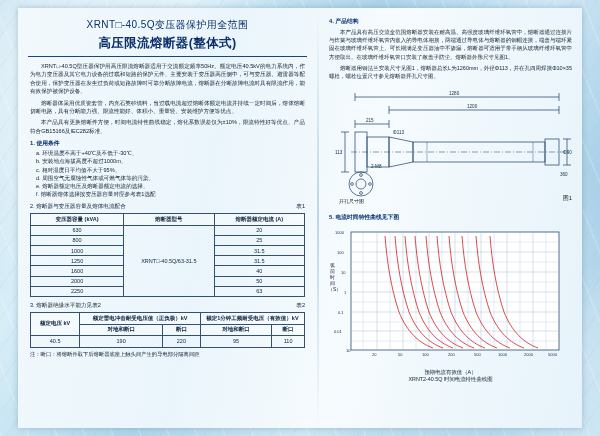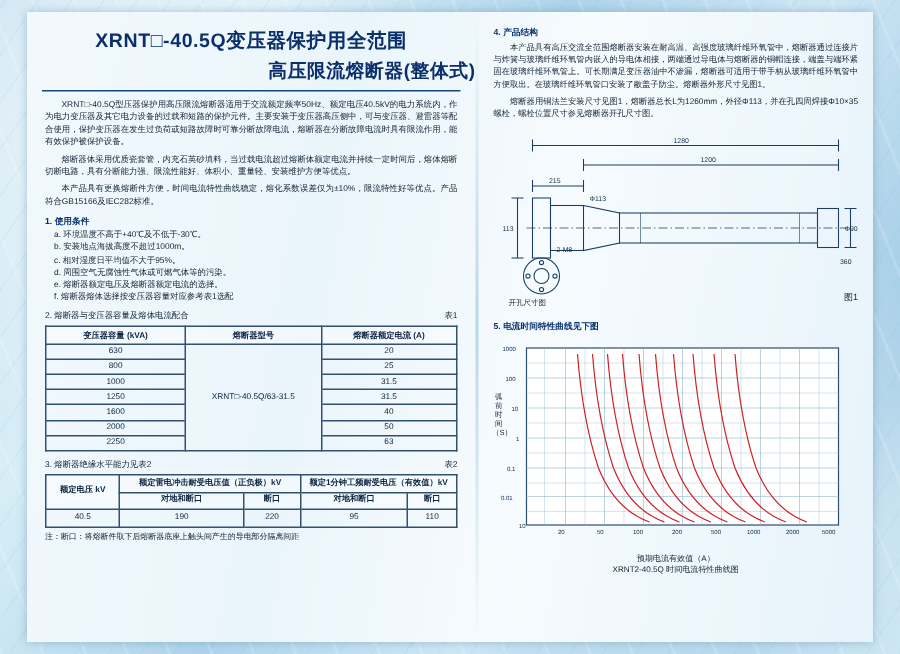--- a/index.html
+++ b/index.html
@@ -31,22 +31,22 @@
   .fold{
     position:absolute;left:299px;top:0;width:2px;height:420px;
     background:linear-gradient(to bottom,rgba(150,190,215,.0),rgba(140,185,212,.55),rgba(150,190,215,.0));
   }
   .col{position:absolute;top:0;}
   .left{left:0;width:299px;height:420px;padding:0;}
   .right{left:301px;width:263px;height:420px;}
 
   
   .title-wrap{text-align:center;margin-top:10px;}
-  .title1{font-size:13px;font-weight:bold;color:#0a2f6b;letter-spacing:.4px;}
-  .title2{font-size:12.5px;font-weight:bold;color:#0a2f6b;margin-top:3px;letter-spacing:.4px;text-align:right;}
+  .title1{font-size:10px;font-weight:normal;color:#0a2f6b;letter-spacing:.4px;}
+  .title2{font-size:12.5px;font-weight:bold;color:#0a2f6b;margin-top:3px;letter-spacing:.4px;}
   .rule{height:1px;background:#15477f;margin:4px 10px 0 10px;}
 
   .body-text{
     font-size:5.6px;line-height:8.4px;color:#123;
     text-align:justify;margin:5px 12px 0 12px;
   }
   .body-text p{margin:0 0 3px 0;text-indent:11px;}
   .sub{font-size:5.8px;font-weight:bold;color:#06306e;margin:4px 12px 1px 12px;}
   .li{font-size:5.6px;line-height:8.2px;color:#123;margin:0 12px 0 18px;}
 

